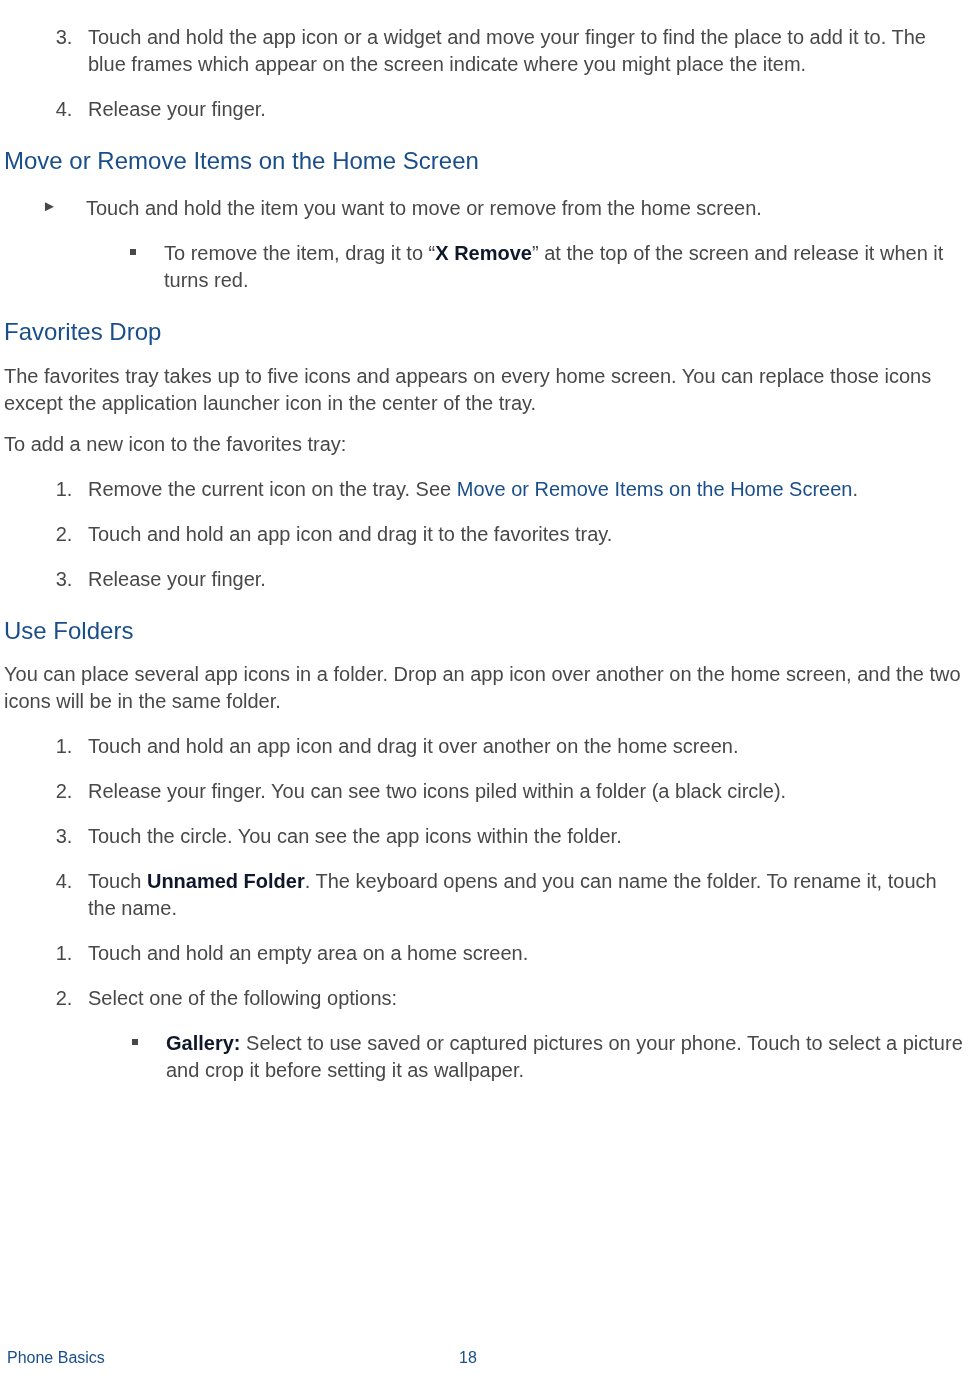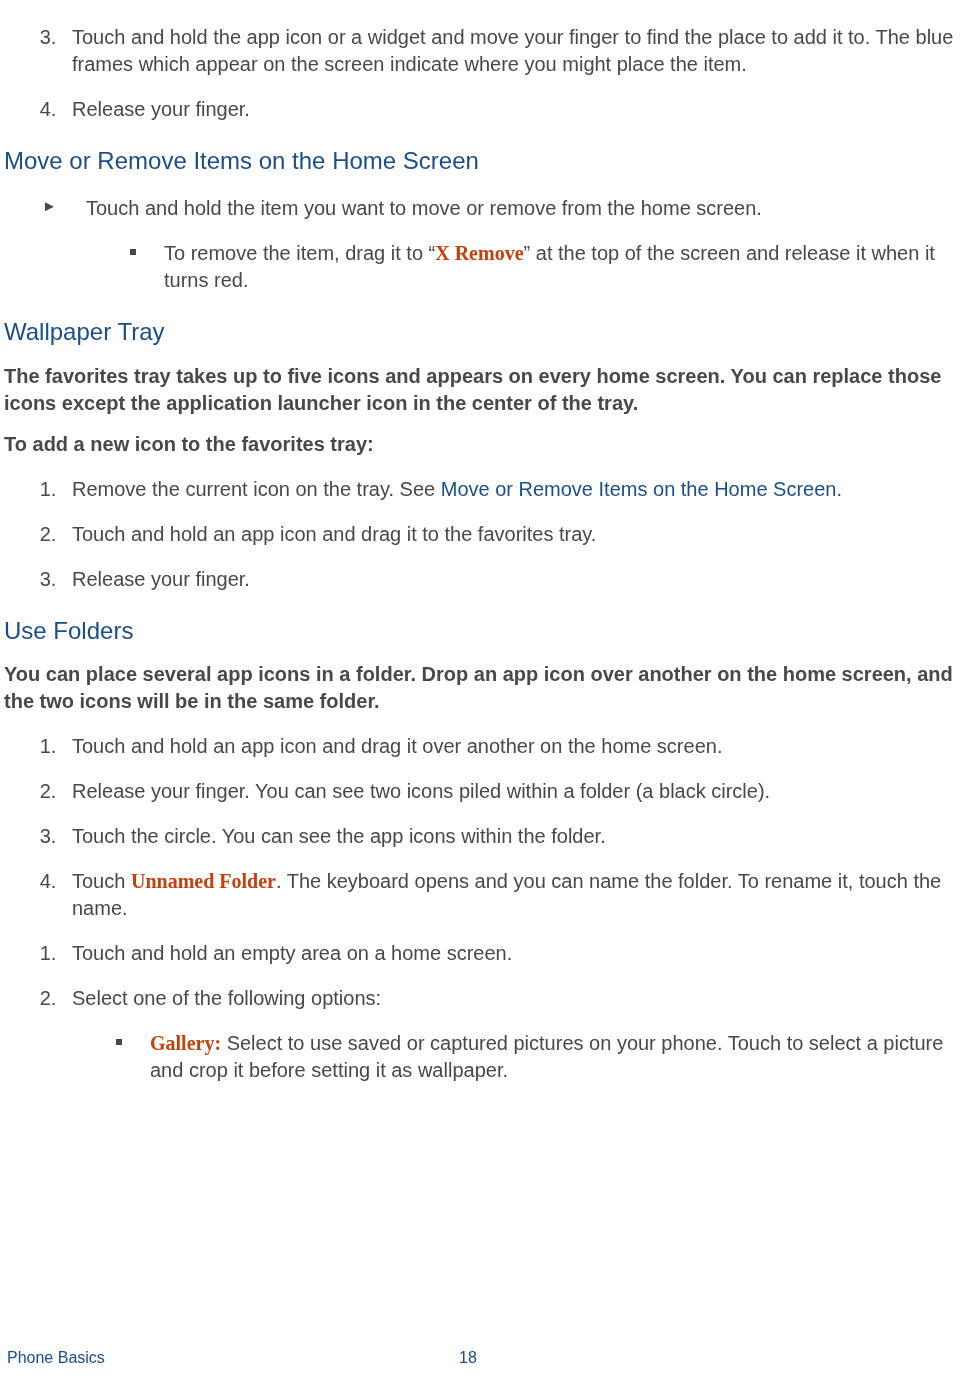--- a/index.html
+++ b/index.html
@@ -24,26 +24,25 @@
   h2 {
     color: #1a4e8a;
     font-size: 24px;
     font-weight: normal;
     margin: 22px 0 14px 0;
     padding-left: 4px;
   }
   p {
     margin: 14px 0;
     padding-left: 4px;
-    font-weight: bold;
   }
   ol {
     list-style: decimal;
     padding-left: 62px;
-    margin: 0;
+    margin: 16px;
   }
   ol > li {
     padding-left: 10px;
     margin: 18px 0;
   }
   ul.arrow {
     list-style: none;
     padding-left: 42px;
     margin: 0;
   }
@@ -73,21 +72,21 @@
   ul.square > li::before {
     content: "";
     position: absolute;
     left: 0;
     top: 9px;
     width: 6px;
     height: 6px;
     background: #484848;
   }
   .link { color: #1a4e8a; }
-  b { color: #c2410c; font-weight: bold; font-family: Liberation Serif, serif; }
+  b { color: #0f172a; font-weight: bold; }
   .footer {
     position: absolute;
     bottom: 22px;
     left: 7px;
     width: 971px;
     color: #1a4e8a;
     font-size: 16px;
   }
   .footer .pnum {
     position: absolute;
@@ -112,21 +111,21 @@
   <li>
     <span>Touch and hold the item you want to move or remove from the home screen.</span>
     <ul class="square">
       <li>
         <span>To remove the item, drag it to “</span><b>X Remove</b><span>” at the top of the screen and release it when it turns red.</span>
       </li>
     </ul>
   </li>
 </ul>
 
-<h2>Wallpaper Tray</h2>
+<h2>Favorites Drop</h2>
 
 <p>The favorites tray takes up to five icons and appears on every home screen. You can replace those icons except the application launcher icon in the center of the tray.</p>
 <p>To add a new icon to the favorites tray:</p>
 
 <ol>
   <li>
     <span>Remove the current icon on the tray. See </span><span class="link">Move or Remove Items on the Home Screen</span><span>.</span>
   </li>
   <li><span>Touch and hold an app icon and drag it to the favorites tray.</span></li>
   <li><span>Release your finger.</span></li>

